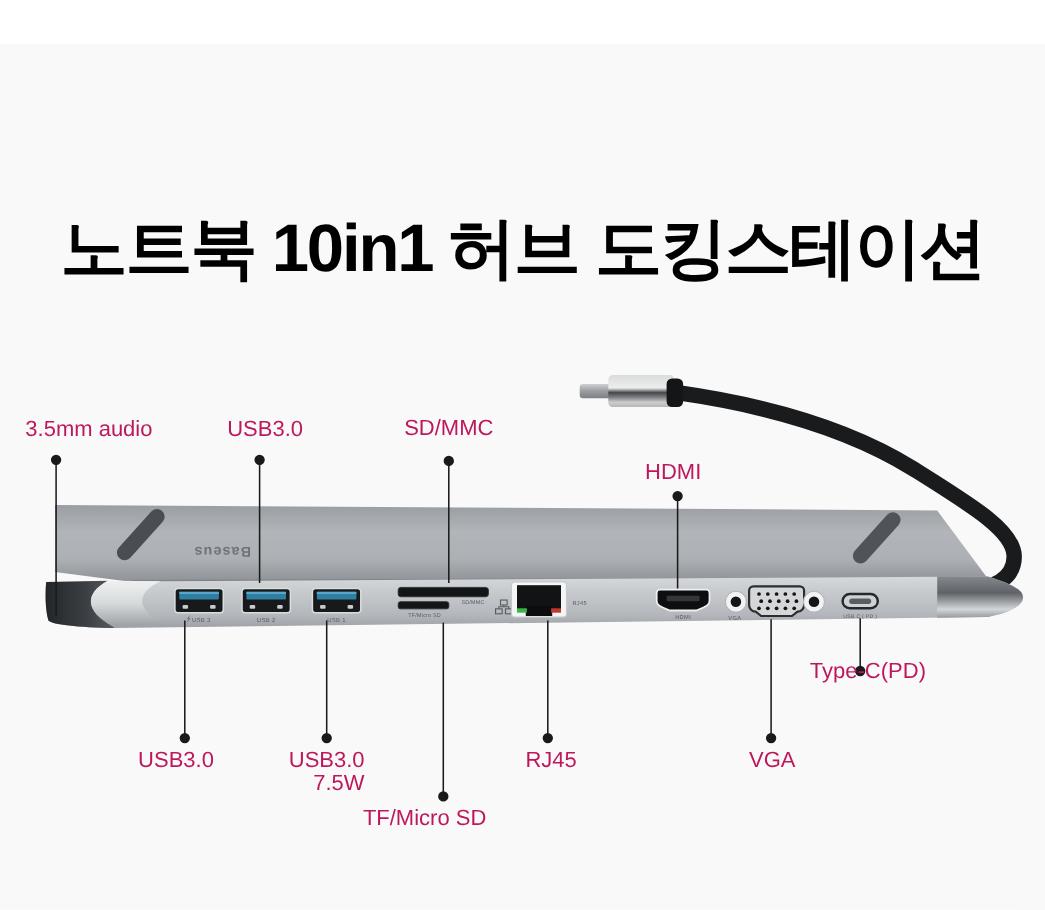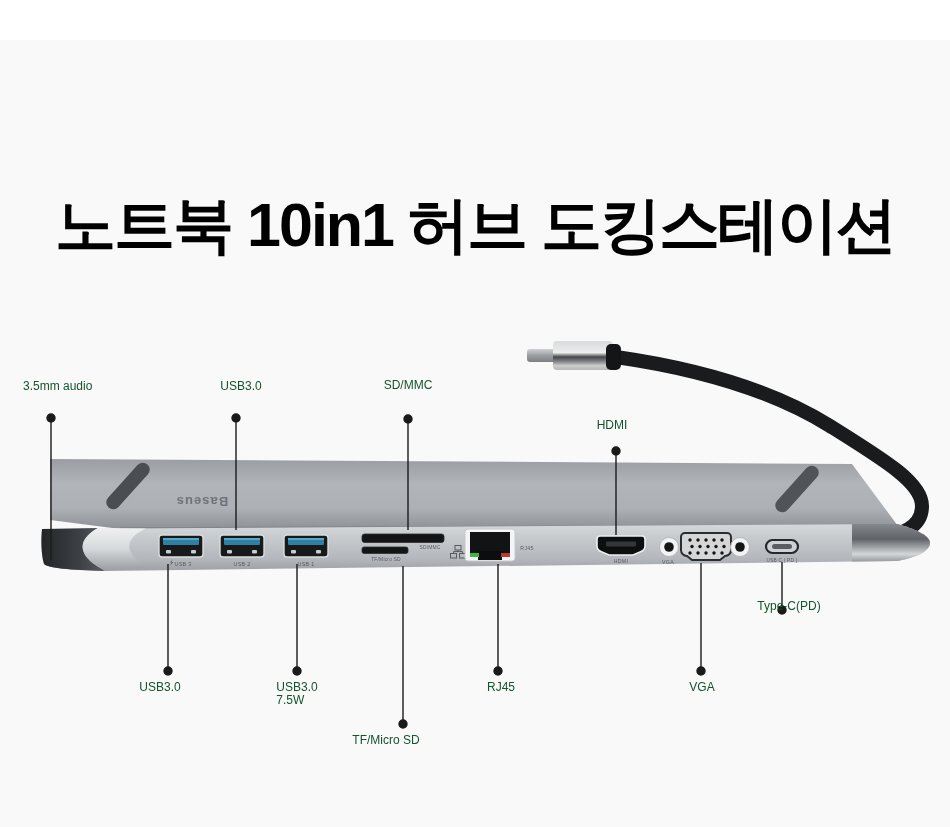--- a/index.html
+++ b/index.html
@@ -4,24 +4,24 @@
 <style>
   html,body{margin:0;padding:0;}
   body{width:950px;height:827px;background:#ffffff;font-family:"Liberation Sans",sans-serif;}
   .canvas{position:relative;width:950px;height:827px;background:#f9f9f9;overflow:hidden;margin-top:40px;}
   .title{
     position:absolute;left:0;right:0;top:150px;text-align:center;
     font-size:61px;font-weight:800;letter-spacing:-2px;color:#000;
     line-height:1.15;white-space:nowrap;
   }
   .label{
-    position:absolute;font-size:12px;color:#14532d;letter-spacing:0px;
+    position:absolute;font-size:20px;color:#be185d;letter-spacing:0px;
     white-space:nowrap;line-height:1.05;
   }
-  .label.center{transform:translateX(-50%);text-align:left;}
+  .label.center{transform:translateX(-50%);text-align:right;}
   .svg-stage{position:absolute;left:0;top:0;width:950px;height:827px;}
   .bottom-strip{
     position:absolute;left:0;right:0;bottom:0;height:5px;
     background:#ebe2d9;border-top:2px solid #c9b6a4;
   }
 </style>
 </head>
 <body>
 
 <div class="canvas">

